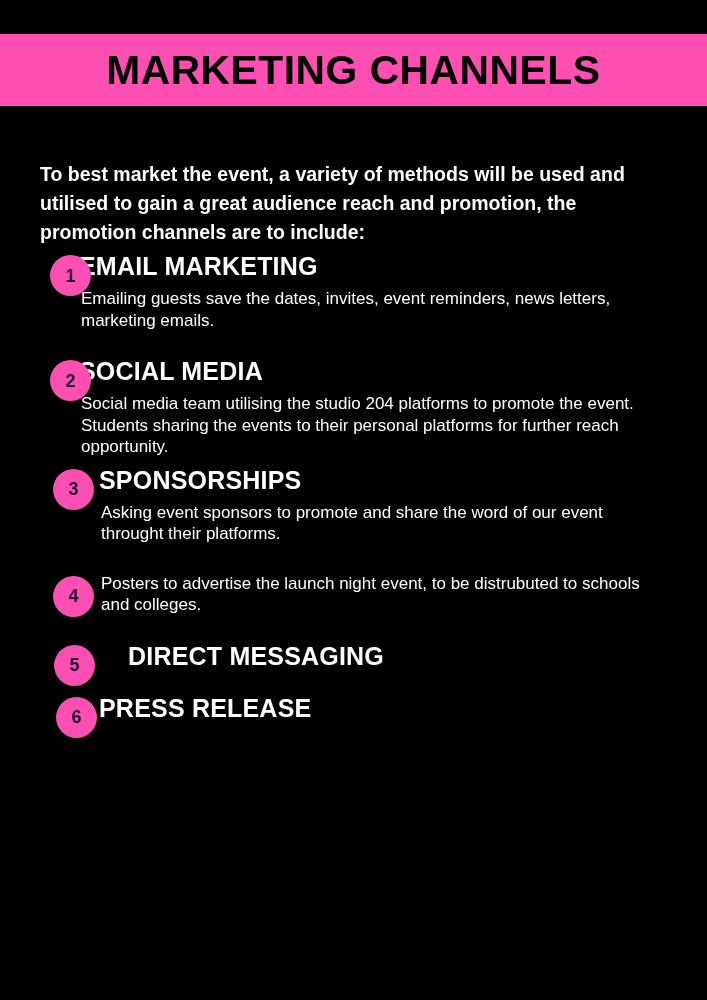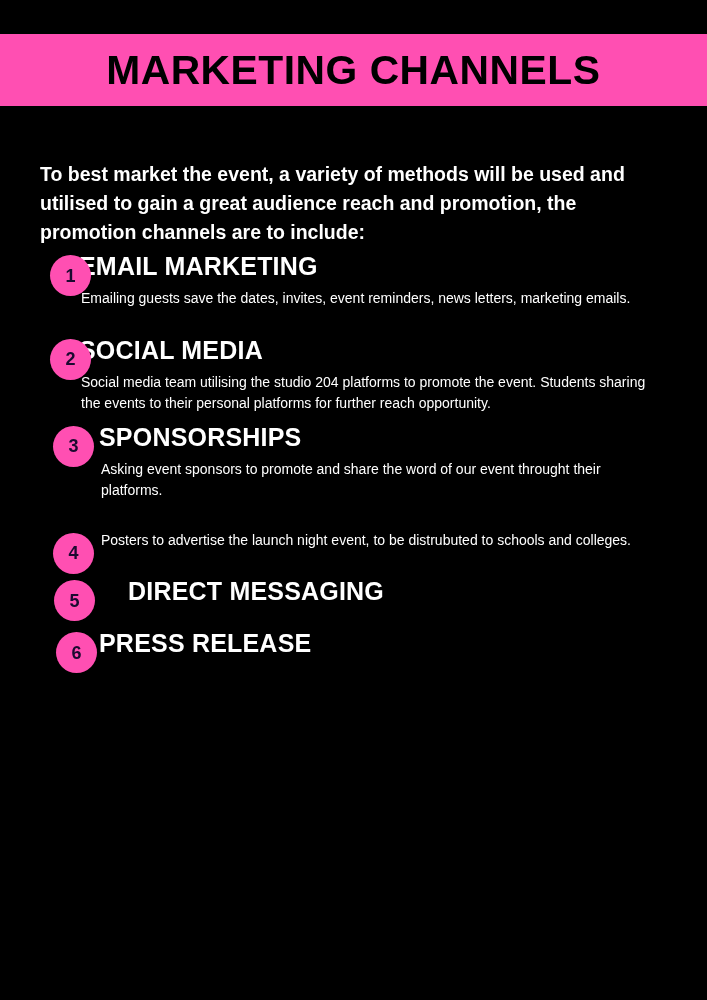--- a/index.html
+++ b/index.html
@@ -97,21 +97,21 @@
     font-size: 25px;
     font-weight: 700;
     letter-spacing: 0.2px;
     line-height: 1.12;
     margin: 0 0 8px 0;
     white-space: nowrap;
   }
 
   .item-desc {
     color: #ffffff;
-    font-size: 14px;
+    font-size: 17px;
     line-height: 21.5px;
     font-weight: 400;
     margin: 0;
     padding-left: 2px;
   }
 
   
   .item-1 .badge { left: 50px; top: 3px; }
   .item-2 .badge { left: 50px; top: 3px; }
   .item-3 .badge { left: 53px; top: 3px; }

